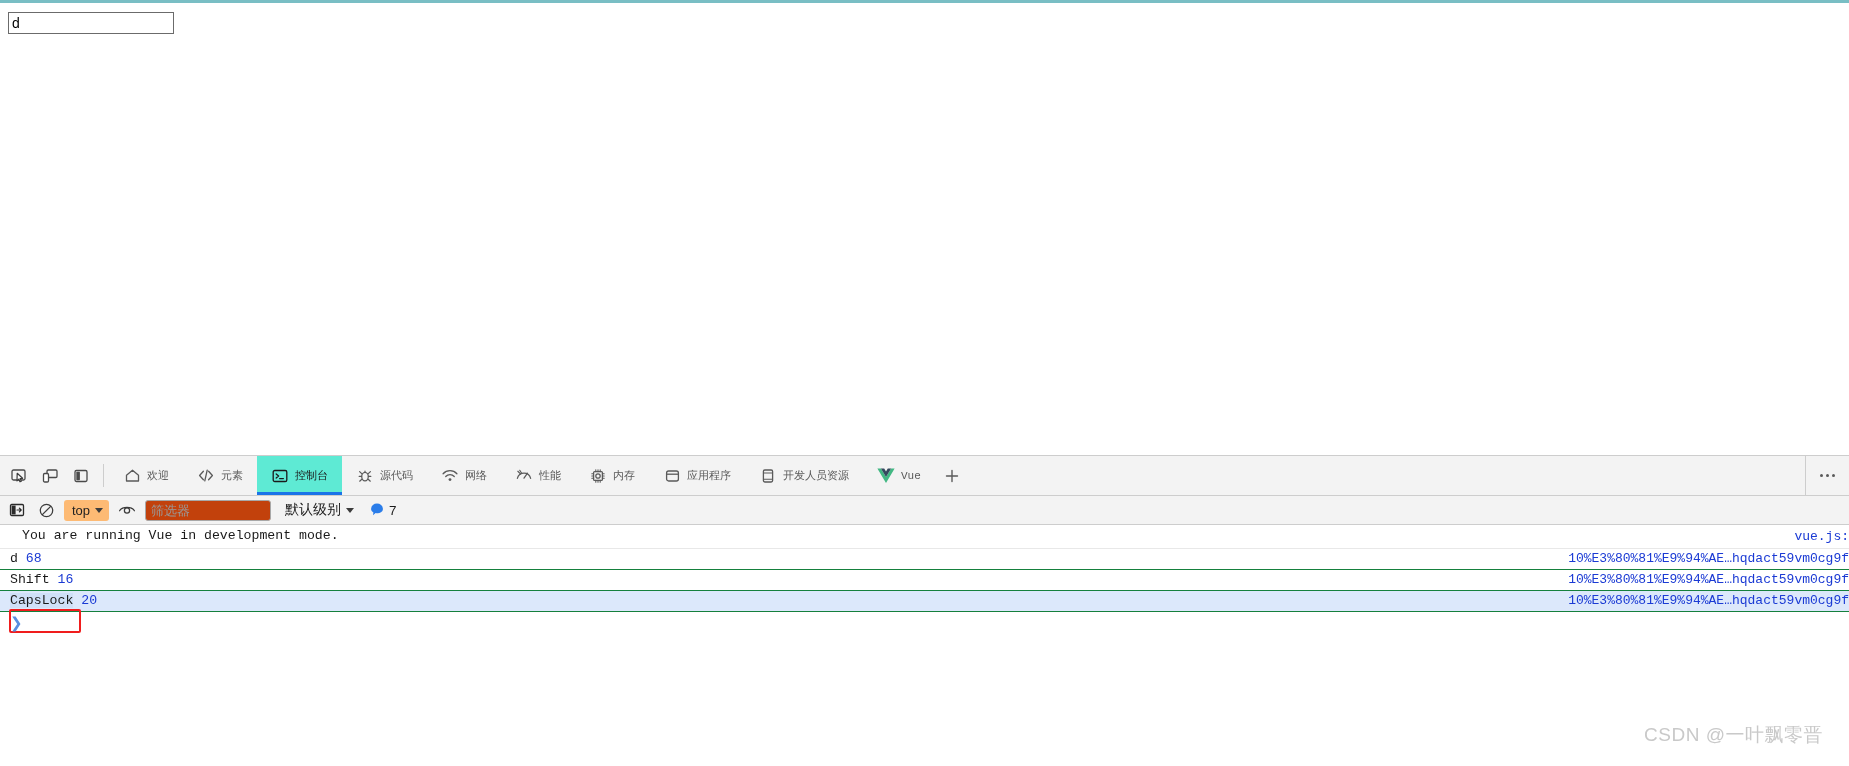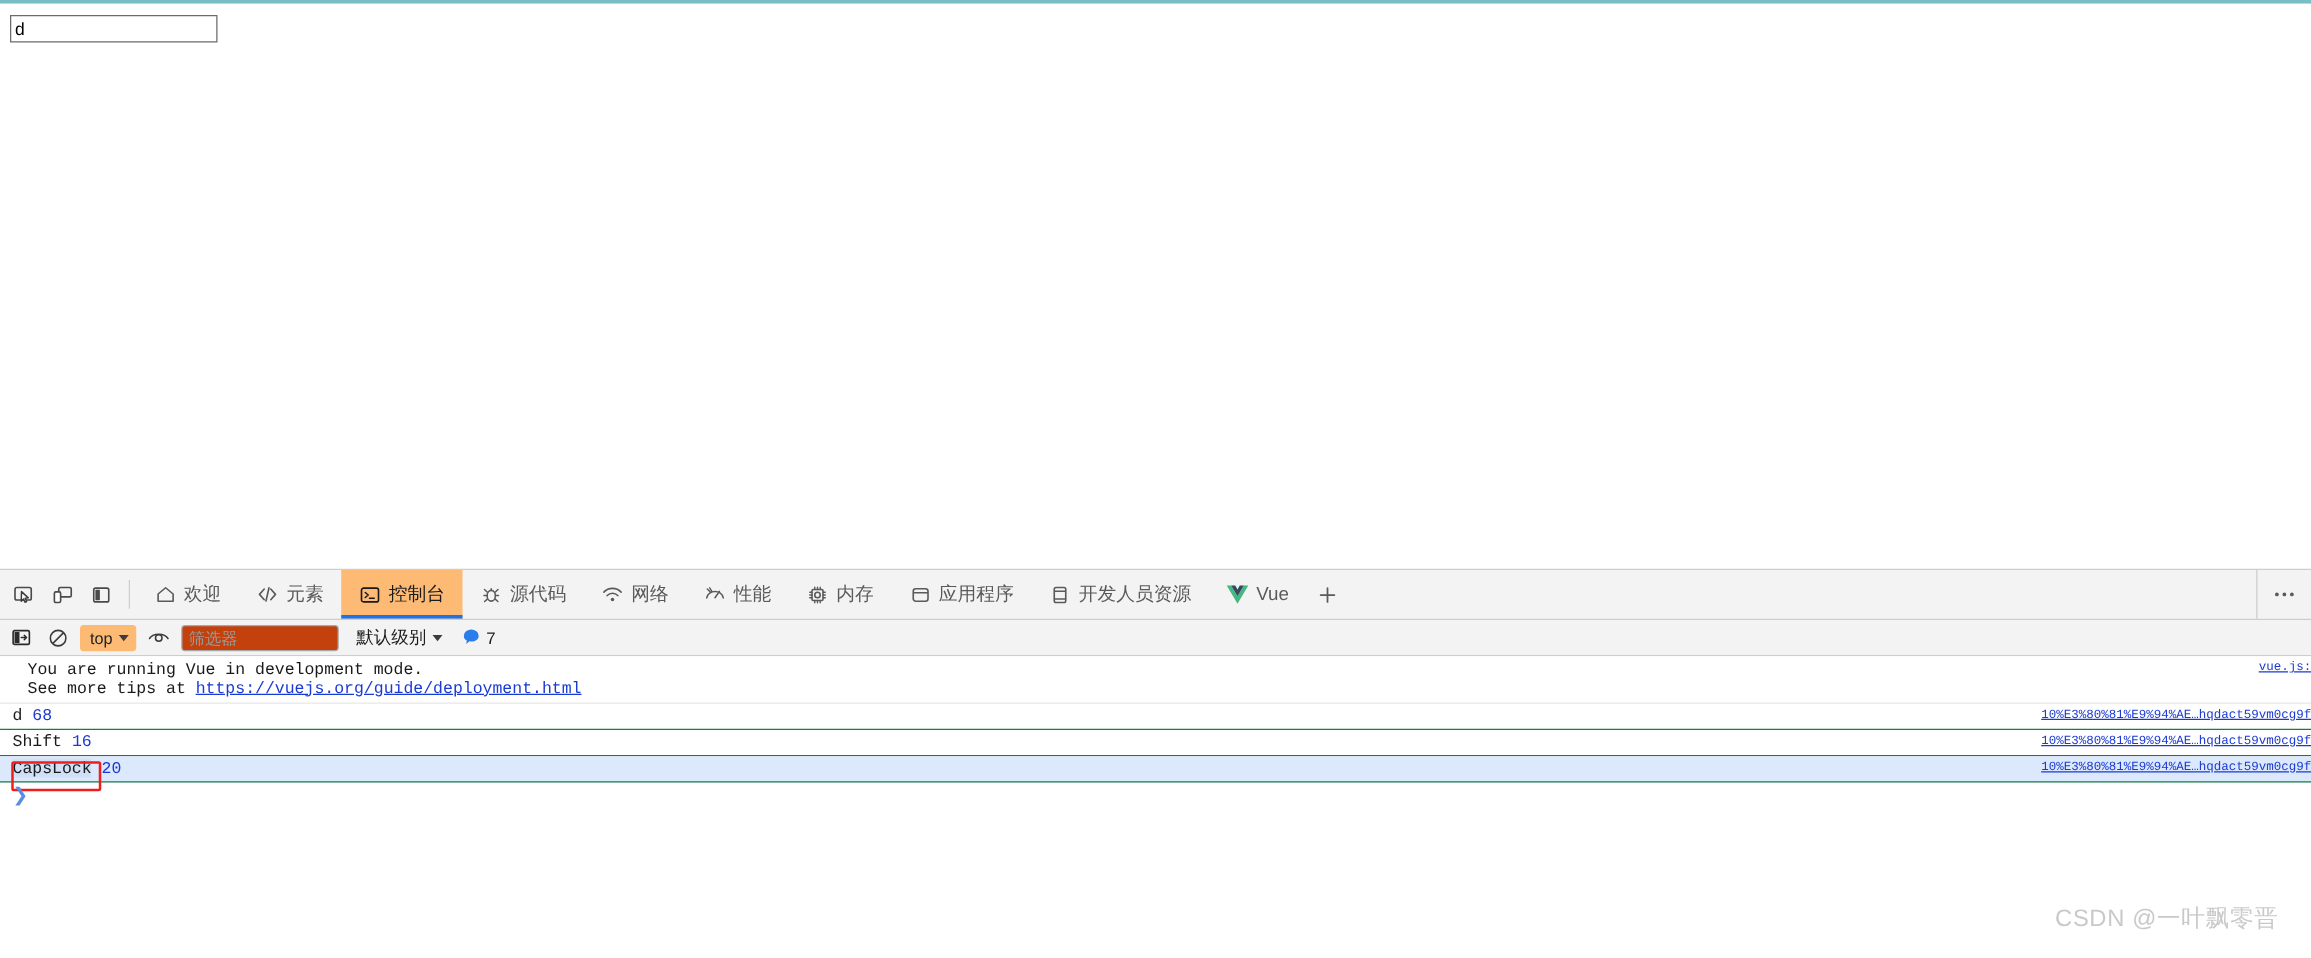--- a/index.html
+++ b/index.html
@@ -92,31 +92,31 @@
     display: flex;
     align-items: stretch;
     flex: 1 1 auto;
     overflow: hidden;
   }
   .tab {
     display: flex;
     align-items: center;
     gap: 6px;
     padding: 0 14px;
-    font-size: 15px;
+    font-size: 11px;
     color: #5a5a5a;
     white-space: nowrap;
     cursor: pointer;
     position: relative;
     border: none;
     background: transparent;
-    font-family: Liberation Sans, sans-serif;
+    font-family: Liberation Mono, monospace;
   }
   .tab.active {
-    background: #fdba74;
+    background: #5eead4;
     color: #1a1a1a;
   }
   .tab.active::after {
     content: "";
     position: absolute;
     left: 0; right: 0; bottom: 0;
     height: 3px;
     background: #1a73e8;
   }
   .tab .ticon {
@@ -242,23 +242,22 @@
     color: #1a1a1a;
     white-space: nowrap;
   }
   .cgroup .src {
     position: absolute;
     top: 4px;
     right: 0px;
   }
   .src {
     color: #1a3ad4;
-    text-decoration: underline;
     font-family: "Liberation Mono", monospace;
-    font-size: 10px;
+    font-size: 13px;
     white-space: nowrap;
     cursor: pointer;
   }
   a.inline-link {
     color: #1a3ad4;
     text-decoration: underline;
     cursor: pointer;
   }
   .logrow {
     position: relative;
@@ -523,21 +522,20 @@
           <path d="M1.2 5.2 A5.3 4.2 0 0 1 12.8 5.2 A5.3 4.2 0 0 1 5.6 9.9 L3.0 12.2 L3.4 9.4 A5 4 0 0 1 1.2 5.2 Z" fill="#2b7de9"></path>
         </svg>
         <span>7</span>
       </div>
     </div>
 
     <div class="console-body">
 
       <div class="cgroup">
         <div class="cline">You are running Vue in development mode.</div>
-        <div class="cline"><span>See more tips at </span><a class="inline-link">https://vuejs.org/guide/deployment.html</a></div>
         <span class="src">vue.js:</span>
       </div>
 
       <div class="logrow">
         <span>d</span>
         <span class="num">68</span>
         <span class="src">10%E3%80%81%E9%94%AE…hqdact59vm0cg9f</span>
       </div>
 
       <div class="logrow">

